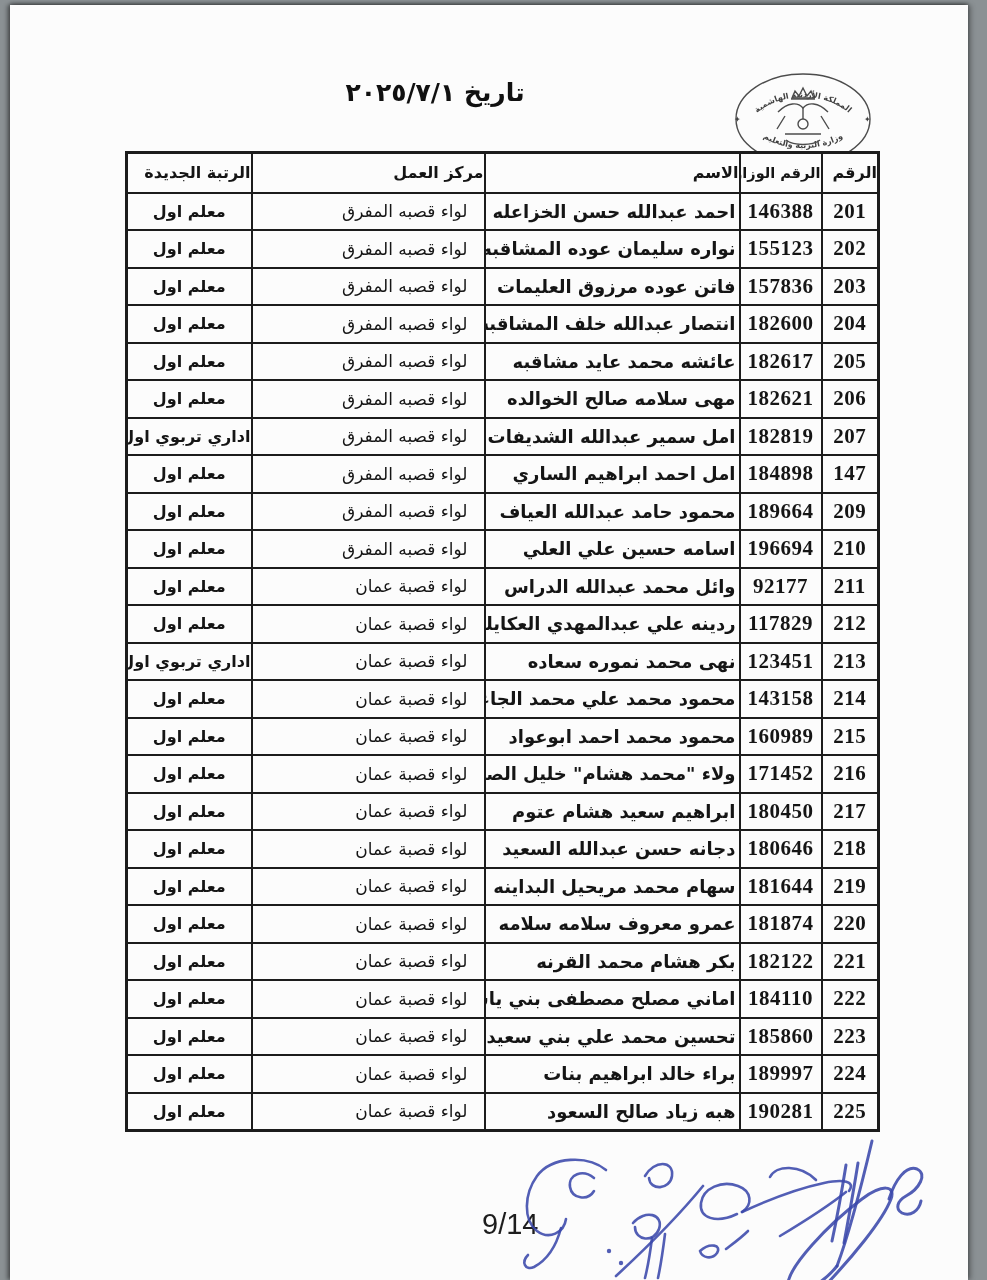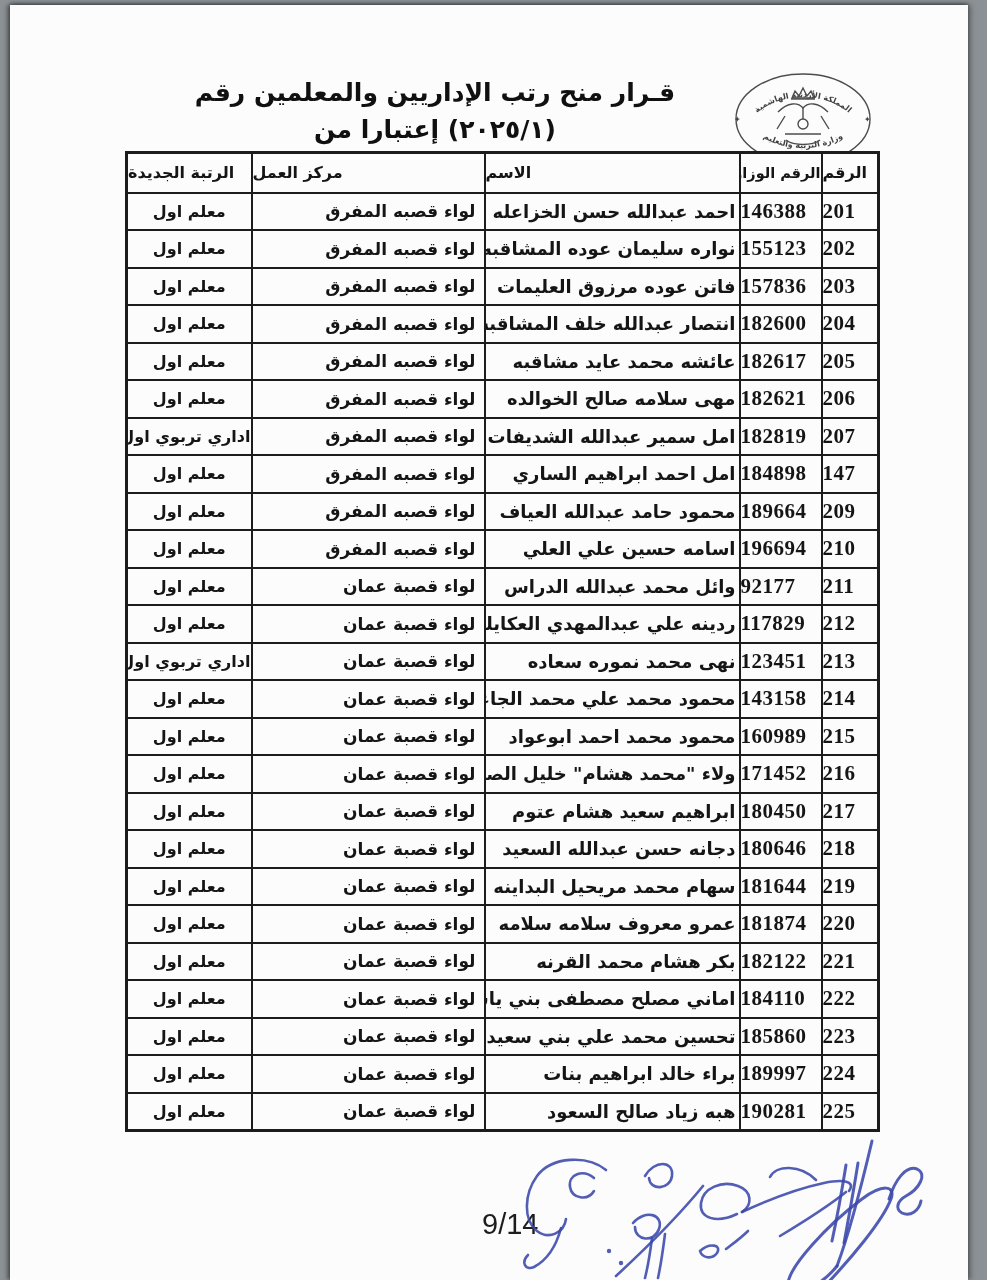--- a/index.html
+++ b/index.html
@@ -46,45 +46,45 @@
   }
   table.ranks th, table.ranks td {
     border:2px solid var(--line, #1c1c1c);
     overflow:hidden;
     vertical-align:middle;
   }
   table.ranks thead th {
     height:40px;
     font-size:16px;
     font-weight:bold;
-    text-align:left;
+    text-align:right;
     background:#fcfcfc;
   }
   table.ranks thead th.h-min { font-size:14.5px; white-space:nowrap; }
   table.ranks td { height:37.5px; background:#fcfcfc; }
   td.c-num, td.c-min {
     font-family:"Liberation Serif","DejaVu Serif",serif;
     font-weight:bold;
     font-size:21px;
-    text-align:left;
+    text-align:center;
     letter-spacing:.5px;
   }
   td.c-name {
     font-size:18px;
     font-weight:bold;
     text-align:right;
     padding:0 3px;
     white-space:nowrap;
     margin-left:11px;
   }
   td.c-work {
     font-size:17px;
-    font-weight:bold;
+    font-weight:normal;
     text-align:right;
-    padding:0 8px;
+    padding:0 16px;
     white-space:nowrap;
   }
   td.c-rank {
     font-size:16px;
     font-weight:bold;
     text-align:center;
     white-space:nowrap;
     margin-top:8px;
   }
   .page-num {
@@ -103,21 +103,20 @@
   svg.signatures path, svg.signatures circle { opacity:.88; }
   .seal-ink { stroke:#4c4c4c; fill:none; stroke-width:1.4; }
   .seal-text { font-size:8px; fill:#3f3f3f; font-weight:bold; }
 </style>
 </head>
 <body>
 
 <div class="paper"></div>
 
 <div class="doc-title">
-  <div>قـرار منح رتب الإداريين والمعلمين رقم (٢٠٢٥/١) إعتبارا من</div>
   <div>تاريخ ٢٠٢٥/٧/١</div>
 </div>
 
 <div class="seal-wrap">
   <svg width="144" height="98" viewBox="0 0 144 98">
     <ellipse class="seal-ink" cx="72" cy="49" rx="67" ry="45"></ellipse>
     <path id="sealTop" d="M 17 56 A 57 39 0 0 1 127 56" fill="none"></path>
     <path id="sealBot" d="M 13 46 A 61 43 0 0 0 131 46" fill="none"></path>
     <text class="seal-text" text-anchor="middle">
       <textPath href="#sealTop" startOffset="50%">المملكة الأردنية الهاشمية</textPath>

